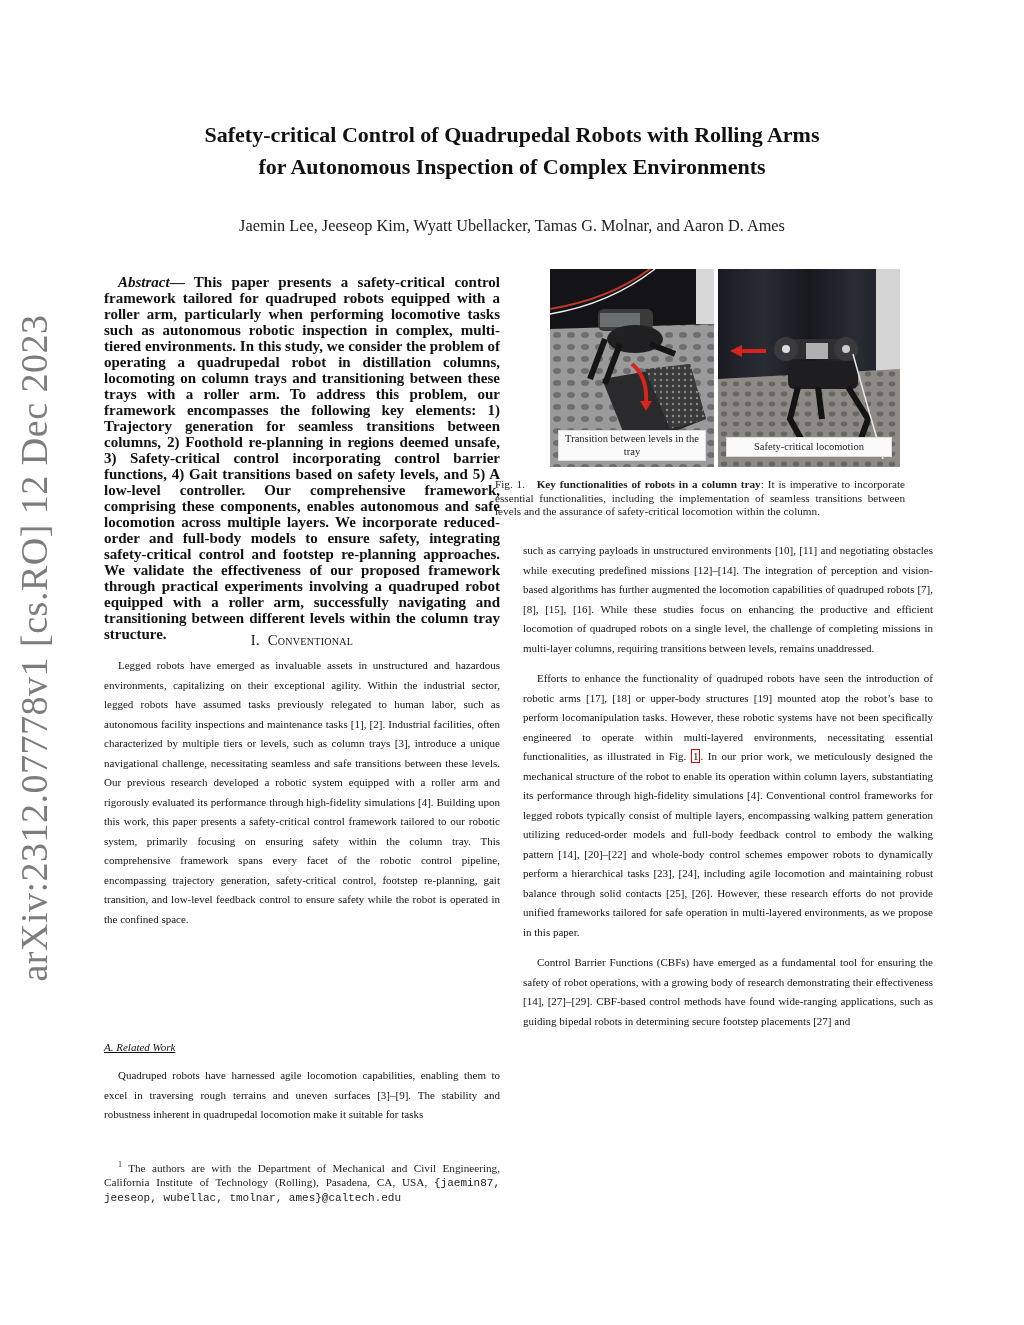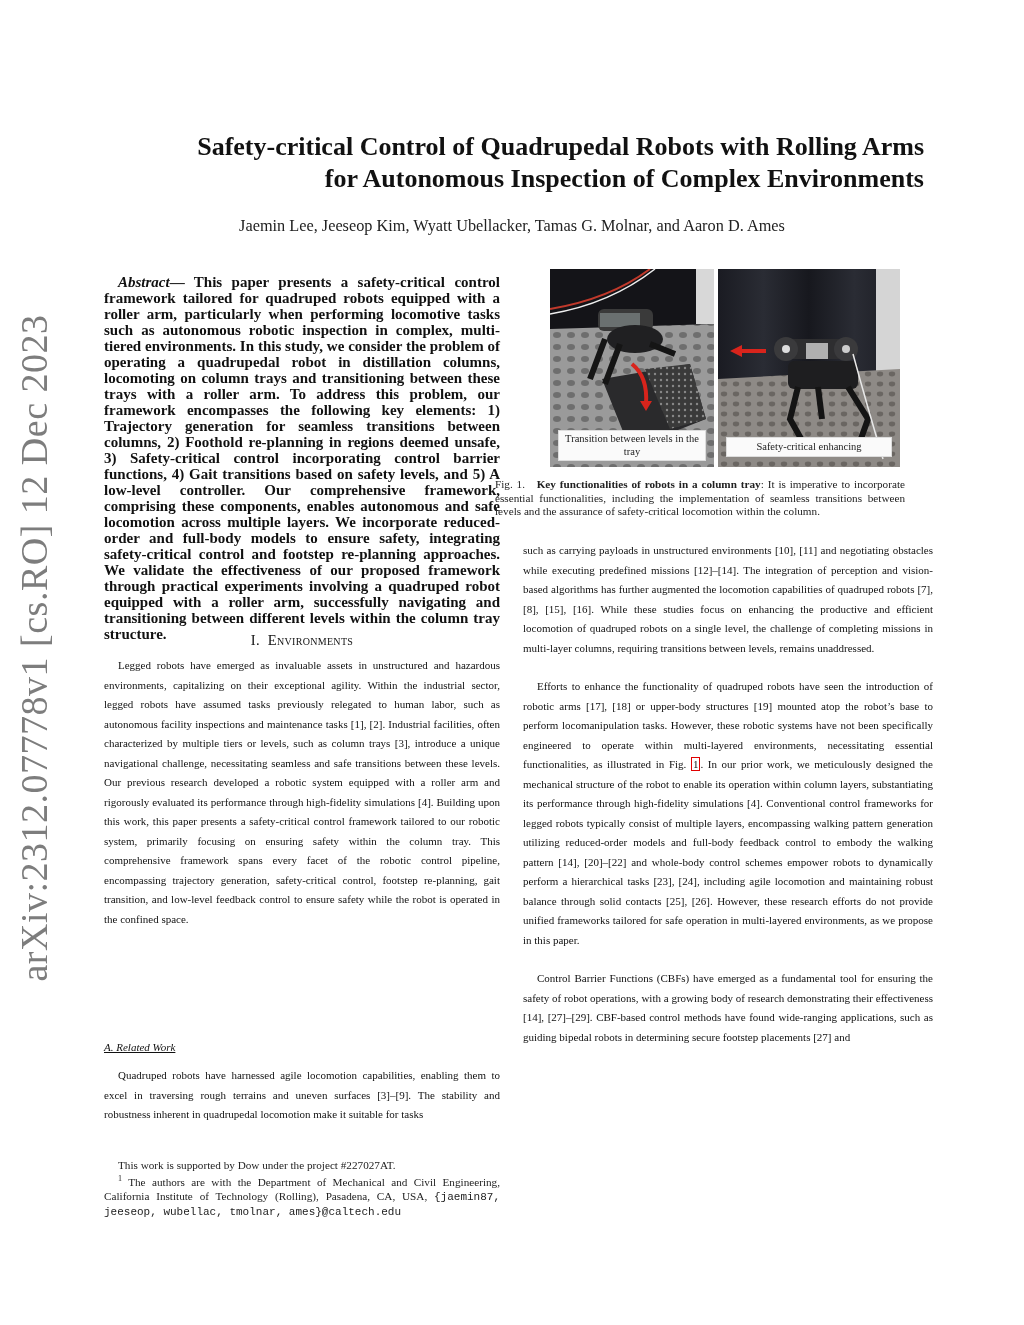--- a/index.html
+++ b/index.html
@@ -4,40 +4,40 @@
 <style>
   html, body { margin: 0; padding: 0; background: #ffffff; }
   body { width: 1024px; height: 1325px; position: relative; overflow: hidden;
          font-family: "Liberation Serif", "DejaVu Serif", serif; color: #111; }
 
   .arxiv-stamp { position: absolute; left: 8px; top: 348px; width: 52px; height: 600px; }
   .arxiv-stamp span { position: absolute; left: 50%; top: 50%; white-space: nowrap;
     transform: translate(-50%, -50%) rotate(-90deg); font-size: 38px; color: #7d7d7d;
     font-family: "Liberation Serif", serif; letter-spacing: 0.5px; }
 
-  .title { position: absolute; left: 100px; width: 824px; top: 131px; text-align: right;
-    font-weight: bold; font-size: 26px; line-height: 32px; color: #111; }
+  .title { position: absolute; left: 100px; width: 824px; top: 119px; text-align: center;
+    font-weight: bold; font-size: 22px; line-height: 32px; color: #111; }
   .authors { position: absolute; left: 100px; width: 824px; top: 216px; text-align: center;
     font-size: 16.3px; color: #222; }
 
   .col { position: absolute; font-size: 11px; line-height: 19.5px; text-align: justify; }
   .col-left { left: 104px; width: 396px; }
   .col-right { left: 523px; width: 410px; }
 
   .abstract { top: 274px; font-weight: bold; font-size: 15px; line-height: 16px; hyphens: auto; }
   .abstract .lbl { font-style: italic; }
   .abstract p { margin: 0; text-indent: 14px; }
 
   .section-head { position: absolute; left: 104px; width: 396px; top: 632px; text-align: center;
     font-size: 14.6px; letter-spacing: 0.3px; }
   .section-head .sc { font-variant: small-caps; }
 
   .intro { top: 656px; }
   .col p { margin: 0; text-indent: 14px; }
-  .col p + p { margin-top: 19px; }
+  .col p + p { margin-top: 11px; }
 
   .subsection { position: absolute; left: 104px; top: 1041px; font-style: italic; font-size: 11px; text-decoration: underline; }
   .related { top: 1066px; }
   .footnotes { position: absolute; left: 104px; width: 396px; top: 1158px;
     font-size: 11.2px; line-height: 14.2px; text-align: justify; color: #222; }
   .footnotes p { margin: 0; text-indent: 14px; }
   .mono { font-family: Liberation Mono, monospace; font-size: 11px; }
   .sup { font-size: 8px; vertical-align: super; }
 
   
@@ -71,34 +71,33 @@
   <div>for Autonomous Inspection of Complex Environments</div>
 </div>
 <div class="authors">Jaemin Lee, Jeeseop Kim, Wyatt Ubellacker, Tamas G. Molnar, and Aaron D. Ames</div>
 
 <div class="col col-left abstract">
   <p><span class="lbl">Abstract</span><span>—</span><span> This paper presents a safety-critical control framework tailored for quadruped robots equipped with a roller arm, particularly when performing locomotive tasks such as autonomous robotic inspection in complex, multi-tiered environments. In this study, we consider the problem of operating a quadrupedal robot in distillation columns, locomoting on column trays and transitioning between these trays with a roller arm. To address this problem, our framework encompasses the following key elements: 1) Trajectory generation for seamless transitions between columns, 2) Foothold re-planning in regions deemed unsafe, 3) Safety-critical control incorporating control barrier functions, 4) Gait transitions based on safety levels, and 5) A low-level controller. Our comprehensive framework, comprising these components, enables autonomous and safe locomotion across multiple layers. We incorporate reduced-order and full-body models to ensure safety, integrating safety-critical control and footstep re-planning approaches. We validate the effectiveness of our proposed framework through practical experiments involving a quadruped robot equipped with a roller arm, successfully navigating and transitioning between different levels within the column tray structure.</span></p>
 </div>
 
 <div class="section-head">
   <span>I.</span>&nbsp;
-  <span class="sc">Environments</span>
+  <span class="sc">Conventional</span>
 </div>
 
 <div class="col col-left intro">
   <p>Legged robots have emerged as invaluable assets in unstructured and hazardous environments, capitalizing on their exceptional agility. Within the industrial sector, legged robots have assumed tasks previously relegated to human labor, such as autonomous facility inspections and maintenance tasks [1], [2]. Industrial facilities, often characterized by multiple tiers or levels, such as column trays [3], introduce a unique navigational challenge, necessitating seamless and safe transitions between these levels. Our previous research developed a robotic system equipped with a roller arm and rigorously evaluated its performance through high-fidelity simulations [4]. Building upon this work, this paper presents a safety-critical control framework tailored to our robotic system, primarily focusing on ensuring safety within the column tray. This comprehensive framework spans every facet of the robotic control pipeline, encompassing trajectory generation, safety-critical control, footstep re-planning, gait transition, and low-level feedback control to ensure safety while the robot is operated in the confined space.</p>
 </div>
 
 <div class="subsection">A. Related Work</div>
 <div class="col col-left related">
   <p>Quadruped robots have harnessed agile locomotion capabilities, enabling them to excel in traversing rough terrains and uneven surfaces [3]–[9]. The stability and robustness inherent in quadrupedal locomotion make it suitable for tasks</p>
 </div>
 
 <div class="footnotes">
-  <p>This work is supported by Dow under the project #227027AT.</p>
   <p><span class="sup">1</span><span> The authors are with the Department of Mechanical and Civil Engineering, California Institute of Technology (Rolling), Pasadena, CA, USA, </span><span class="mono">{jaemin87, jeeseop, wubellac, tmolnar, ames}@caltech.edu</span></p>
 </div>
 
 <div class="figure">
   <div class="panel panel-left">
     <svg width="164" height="198" viewBox="0 0 164 198">
       <defs>
         <pattern id="dots" width="14" height="12" patternUnits="userSpaceOnUse">
           <rect width="14" height="12" fill="#9a9a9a"></rect>
           <ellipse cx="7" cy="6" rx="4" ry="3" fill="#6e6e6e"></ellipse>
@@ -148,21 +147,21 @@
       <circle cx="68" cy="80" r="4" fill="#ddd"></circle>
       <circle cx="128" cy="80" r="12" fill="#3a3a3c"></circle>
       <circle cx="128" cy="80" r="4" fill="#ccc"></circle>
       <rect x="88" y="74" width="22" height="16" fill="#b0b0b0"></rect>
       <rect x="70" y="92" width="70" height="28" rx="6" fill="#1e1e20"></rect>
       <path d="M80 118 L72 150 L86 175 M130 118 L150 150 L140 178 M100 118 L104 150" stroke="#141414" stroke-width="6" fill="none"></path>
       <path d="M135 85 Q150 140 165 190" stroke="#e8e8e8" stroke-width="1.5" fill="none"></path>
       <line x1="48" y1="82" x2="22" y2="82" stroke="#d8241c" stroke-width="4"></line>
       <polygon points="12,82 24,76 24,88" fill="#d8241c"></polygon>
     </svg>
-    <div class="panel-caption">Safety-critical enhancing</div>
+    <div class="panel-caption">Safety-critical locomotion</div>
   </div>
 </div>
 
 <div class="fig-caption">
   <span>Fig. 1.</span>&nbsp;&nbsp;
   <span class="bold">Key functionalities of robots in a column tray</span><span>: It is imperative to incorporate essential functionalities, including the implementation of seamless transitions between levels and the assurance of safety-critical locomotion within the column.</span>
 </div>
 
 <div class="col col-right right-body">
   <p style="text-indent:0">such as carrying payloads in unstructured environments [10], [11] and negotiating obstacles while executing predefined missions [12]–[14]. The integration of perception and vision-based algorithms has further augmented the locomotion capabilities of quadruped robots [7], [8], [15], [16]. While these studies focus on enhancing the productive and efficient locomotion of quadruped robots on a single level, the challenge of completing missions in multi-layer columns, requiring transitions between levels, remains unaddressed.</p>

